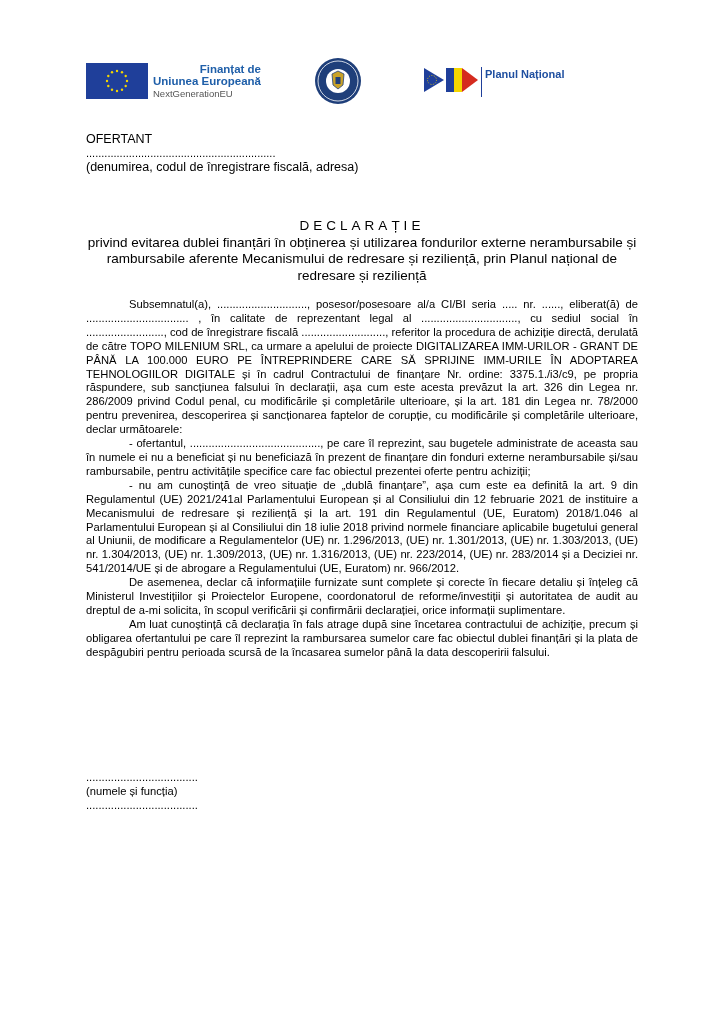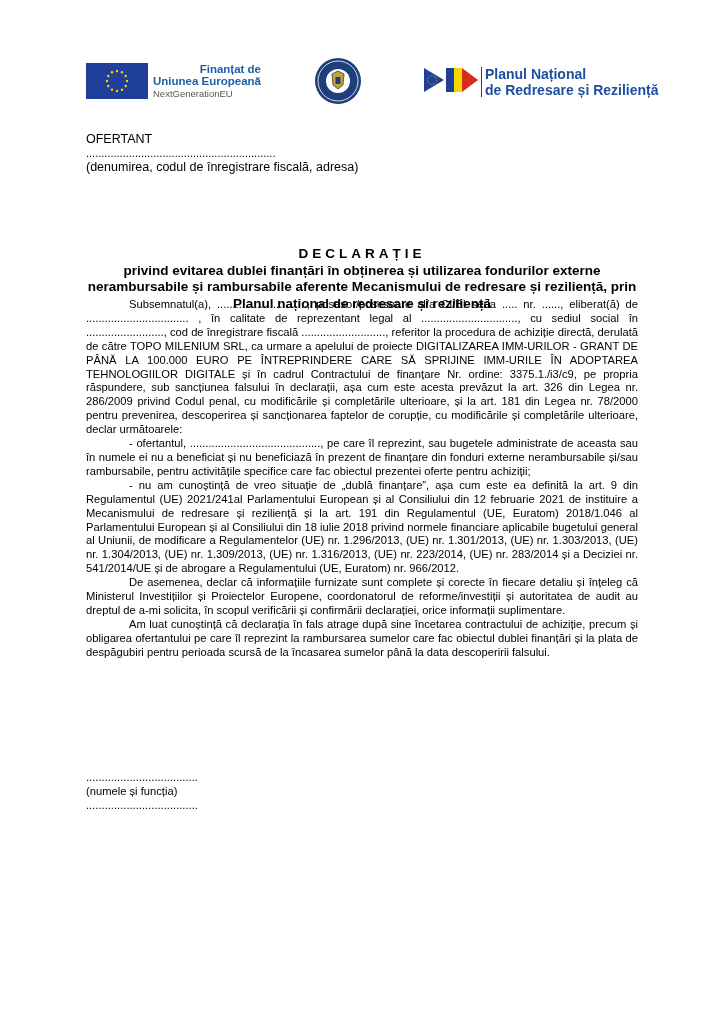--- a/index.html
+++ b/index.html
@@ -6,27 +6,27 @@
     body { width: 724px; height: 1024px; position: relative; overflow: hidden; font-family: "Liberation Sans", sans-serif; color: #000; }
     .logos { position: absolute; top: 55px; left: 0; width: 724px; height: 50px; }
     .eu-flag { position: absolute; left: 86px; top: 8px; width: 62px; height: 36px; background: #1f3f9a; }
     .eu-flag svg { display: block; }
     .eu-text { position: absolute; left: 153px; top: 8px; line-height: 12px; }
     .eu-text .l1, .eu-text .l2 { color: #1f5fa9; font-weight: bold; font-size: 11.5px; display: block; text-align: right; }
     .eu-text .l3 { color: #555; font-size: 9.5px; display: block; margin-top: 1px; }
     .gov-seal { position: absolute; left: 315px; top: 3px; width: 46px; height: 46px; border-radius: 50%; background: #1f3f7a; }
     .pnrr-icon { position: absolute; left: 424px; top: 12px; width: 55px; height: 26px; }
     .pnrr-sep { position: absolute; left: 481px; top: 12px; width: 1px; height: 30px; background: #1f3f9a; }
-    .pnrr-text { position: absolute; left: 485px; top: 11px; color: #1f4fa0; font-weight: bold; font-size: 14px; line-height: 16px; }
+    .pnrr-text { position: absolute; left: 485px; top: 11px; color: #1f4fa0; font-weight: bold; font-size: 11px; line-height: 16px; }
     .pnrr-text span { display: block; }
 
     .doc { position: absolute; left: 86px; width: 552px; font-size: 11.2px; line-height: 13.9px; }
     .ofertant { top: 132px; }
     .ofertant div { font-size: 12.5px; line-height: 15px; }
-    .title-block { position: absolute; top: 218px; left: 86px; width: 552px; text-align: center; font-weight: bold; font-size: 13.5px; line-height: 16.5px; margin-top: 28px; }
+    .title-block { position: absolute; top: 218px; left: 86px; width: 552px; text-align: center; font-weight: normal; font-size: 13.5px; line-height: 16.5px; }
     .title-block .decl { letter-spacing: 4px; font-size: 13.5px; }
     .body { top: 298px; text-align: justify; }
     .body p { margin: 0; text-indent: 43px; }
     .sig { top: 770px; font-size: 11.2px; line-height: 14.2px; }
     .sig div { white-space: nowrap; }
   </style>
 </head>
 <body>
 
 <div class="logos">
@@ -68,21 +68,20 @@
       <polygon points="0,1 20,13 0,25" fill="#1f3f9a"></polygon>
       <polygon points="22,1 30,1 30,25 22,25" fill="#1f3f9a"></polygon>
       <polygon points="30,1 38,1 38,25 30,25" fill="#f4d600"></polygon>
       <polygon points="38,1 54,13 38,25" fill="#d52b1e"></polygon>
       <circle cx="8" cy="13" r="4.5" fill="none" stroke="#f4d600" stroke-width="0.8" stroke-dasharray="1 1.5"></circle>
     </svg>
   </div>
   <div class="pnrr-sep"></div>
   <div class="pnrr-text">
     <span>Planul Național</span>
-    <span>de Redresare și Reziliență</span>
   </div>
 </div>
 
 <div class="doc ofertant">
   <div>OFERTANT</div>
   <div style="font-size:11px;line-height:13px;">..............................................................</div>
   <div>(denumirea, codul de înregistrare fiscală, adresa)</div>
 </div>
 
 <div class="title-block">

